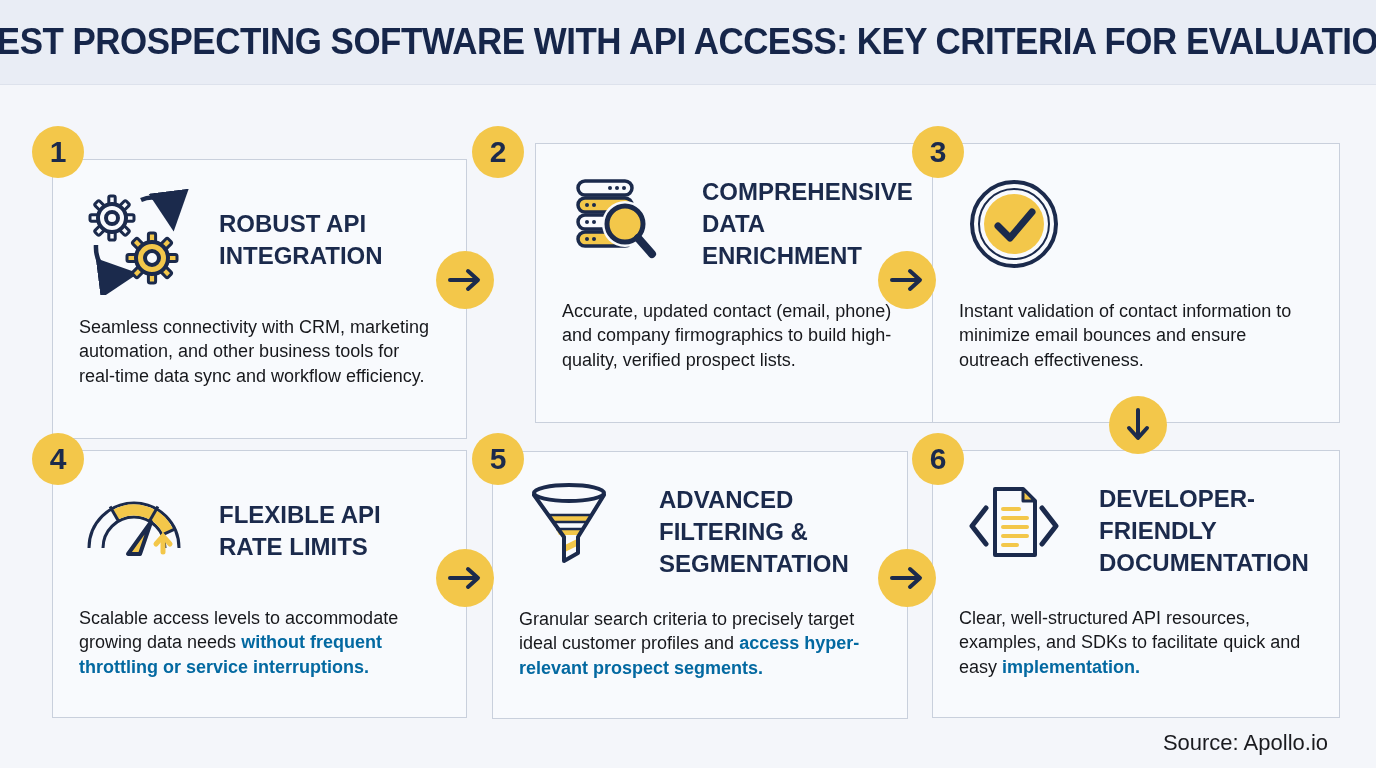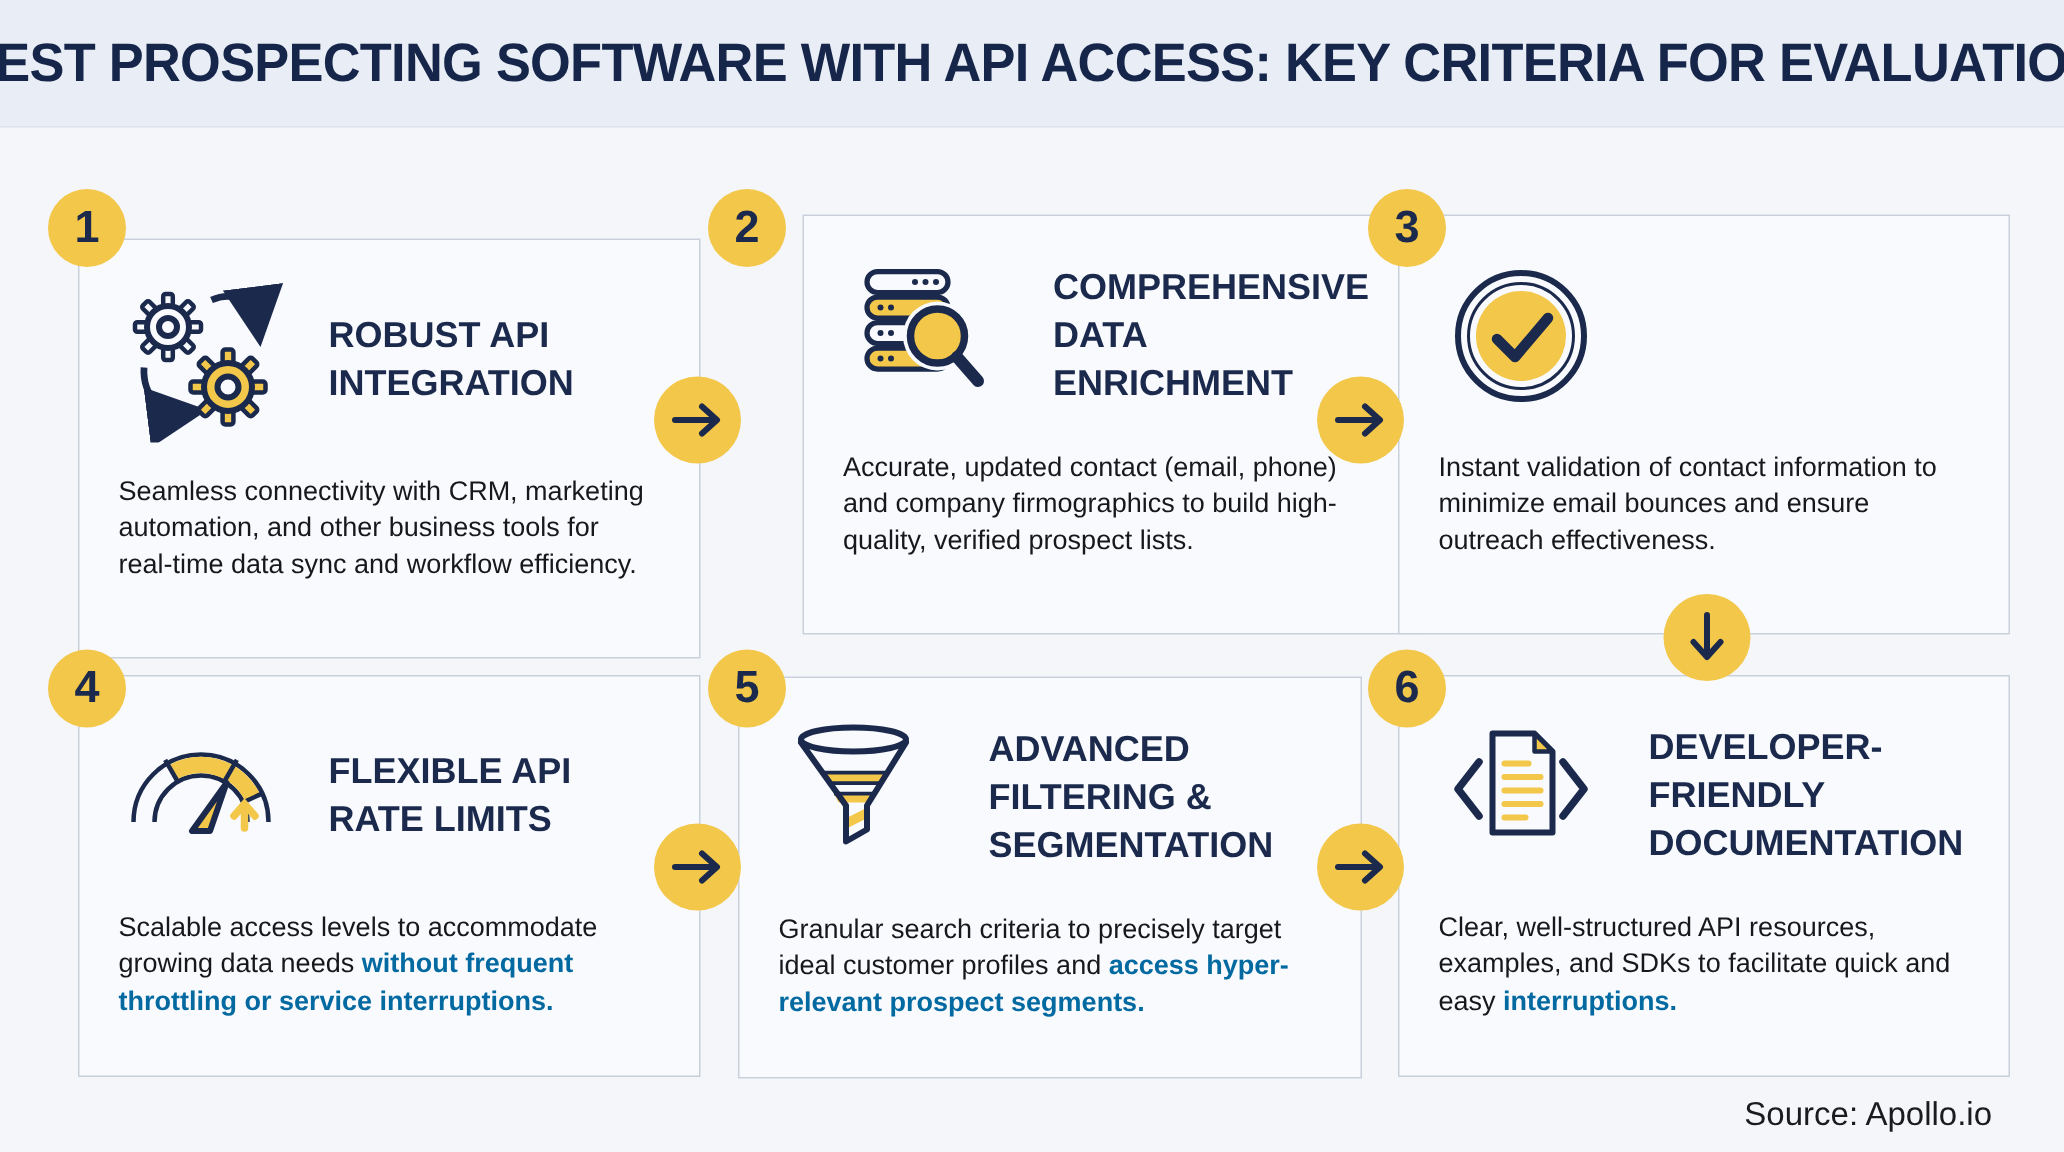--- a/index.html
+++ b/index.html
@@ -221,21 +221,21 @@
       <g stroke="#F3C74A" stroke-width="4" stroke-linecap="round">
         <line x1="44" y1="33" x2="60" y2="33"></line>
         <line x1="44" y1="42" x2="68" y2="42"></line>
         <line x1="44" y1="51" x2="68" y2="51"></line>
         <line x1="44" y1="60" x2="68" y2="60"></line>
         <line x1="44" y1="69" x2="58" y2="69"></line>
       </g>
     </svg>
     <div class="card-title">DEVELOPER-FRIENDLY DOCUMENTATION</div>
   </div>
-  <div class="card-desc"><span>Clear, well-structured API resources, examples, and SDKs to facilitate quick and easy </span><strong>interruptions.</strong></div>
+  <div class="card-desc"><span>Clear, well-structured API resources, examples, and SDKs to facilitate quick and easy </span><strong>implementation.</strong></div>
 </div>
 <div class="num-badge nb-6">
     <span>6</span>
   </div>
 
 <div class="arrow-badge ab-r1a">
   <svg width="34" height="24" viewBox="0 0 34 24">
       <line x1="2" y1="12" x2="28" y2="12" stroke="#1B2A4C" stroke-width="4" stroke-linecap="round"></line>
       <polyline points="20,3 30,12 20,21" fill="none" stroke="#1B2A4C" stroke-width="4" stroke-linecap="round" stroke-linejoin="round"></polyline>
     </svg>

